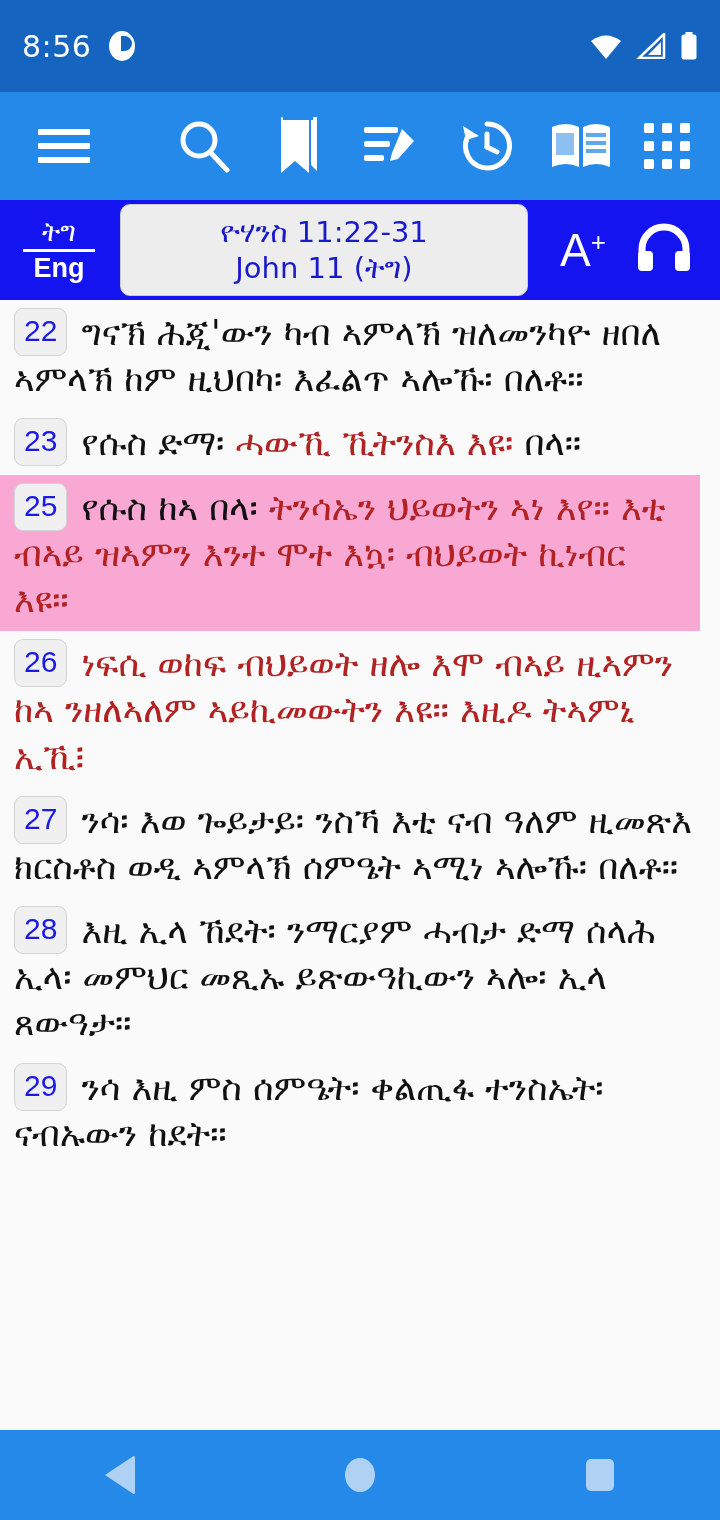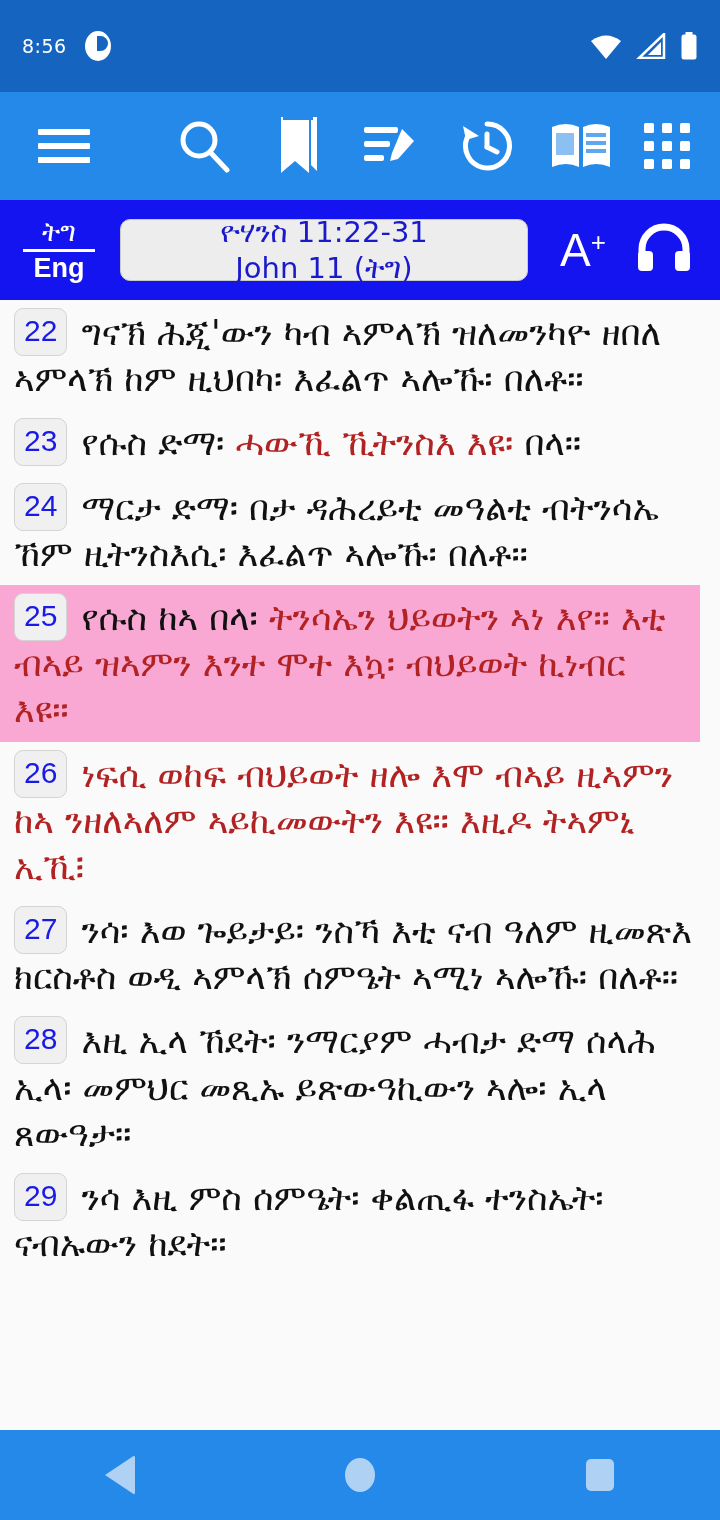--- a/index.html
+++ b/index.html
@@ -23,21 +23,21 @@
     height: 92px;
     background: #1565C0;
     display: flex;
     align-items: center;
     padding: 0 22px;
     flex: 0 0 auto;
   }
   .status-left { display: flex; align-items: center; gap: 18px; }
   .status-time {
     color: #FFFFFF;
-    font-size: 19px;
+    font-size: 30px;
     letter-spacing: 0.5px;
     font-family: "DejaVu Sans", sans-serif;
   }
   .notif-icon {
     width: 26px; height: 30px;
     background: #FFFFFF;
     border-radius: 13px/15px;
     position: relative;
   }
   .notif-icon::after {
@@ -112,21 +112,21 @@
     margin: 1px 0 2px 0;
   }
   .lang-bot {
     font-size: 27px;
     font-weight: bold;
     font-family: "Liberation Sans", sans-serif;
   }
   .ref-box {
     flex: 1 1 auto;
     margin: 0 14px 0 18px;
-    height: 62px;
+    height: 92px;
     background: #EDEDED;
     border: 1px solid #C9C9C9;
     border-radius: 10px;
     display: flex;
     flex-direction: column;
     align-items: center;
     justify-content: center;
     cursor: pointer;
   }
   .ref-line1, .ref-line2 {
@@ -387,23 +387,20 @@
 
   </div>
 
   <div class="reader" id="reader">
       <div class="verse">
         <div class="verse-text"><span class="vnum">22</span><span class="blk">ግናኽ ሕጂ'ውን ካብ ኣምላኽ ዝለመንካዮ ዘበለ ኣምላኽ ከም ዚህበካ፡ እፈልጥ ኣሎኹ፡ በለቶ።</span></div>
       </div>
       <div class="verse">
         <div class="verse-text"><span class="vnum">23</span><span class="blk">የሱስ ድማ፡ </span><span class="red">ሓውኺ ኺትንስእ እዩ፡ </span><span class="blk">በላ።</span></div>
       </div>
-      <div class="verse">
-        <div class="verse-text"><span class="vnum">24</span><span class="blk">ማርታ ድማ፡ በታ ዳሕረይቲ መዓልቲ ብትንሳኤ ኸም ዚትንስእሲ፡ እፈልጥ ኣሎኹ፡ በለቶ።</span></div>
-      </div>
       <div class="verse highlight">
         <div class="verse-text"><span class="vnum">25</span><span class="blk">የሱስ ከኣ በላ፡ </span><span class="red">ትንሳኤን ህይወትን ኣነ እየ። እቲ ብኣይ ዝኣምን እንተ ሞተ እኳ፡ ብህይወት ኪነብር እዩ።</span></div>
       </div>
       <div class="verse">
         <div class="verse-text"><span class="vnum">26</span><span class="red">ነፍሲ ወከፍ ብህይወት ዘሎ እሞ ብኣይ ዚኣምን ከኣ ንዘለኣለም ኣይኪመውትን እዩ። እዚዶ ትኣምኒ ኢኺ፧</span></div>
       </div>
       <div class="verse">
         <div class="verse-text"><span class="vnum">27</span><span class="blk">ንሳ፡ እወ ጐይታይ፡ ንስኻ እቲ ናብ ዓለም ዚመጽእ ክርስቶስ ወዲ ኣምላኽ ሰምዔት ኣሚነ ኣሎኹ፡ በለቶ።</span></div>
       </div>
       <div class="verse">

